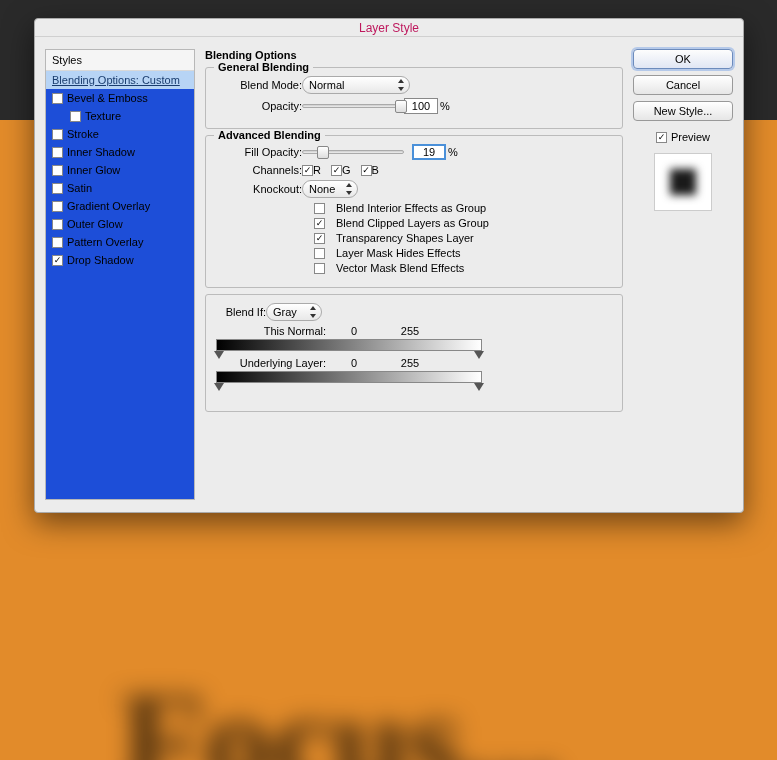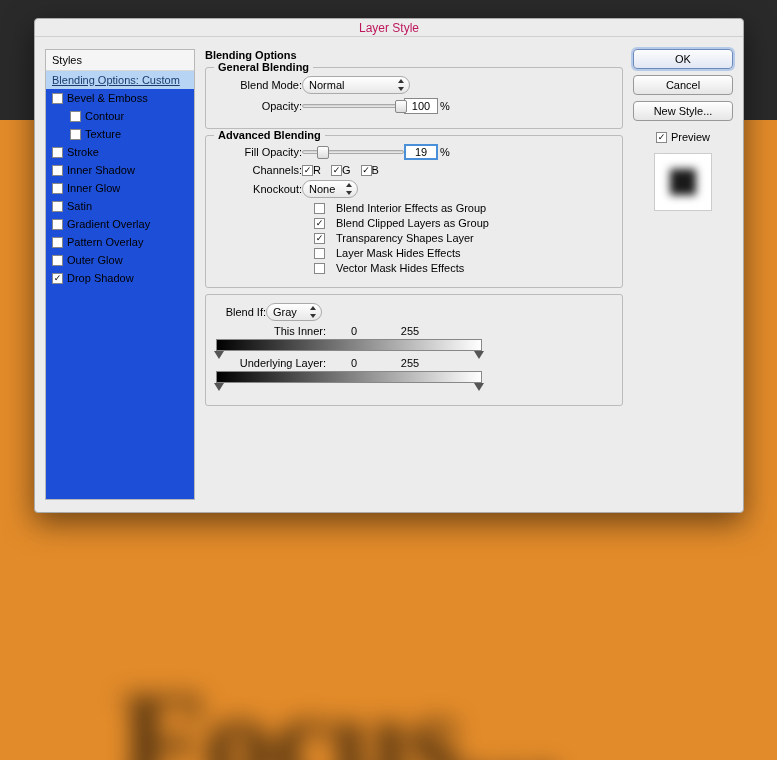--- a/index.html
+++ b/index.html
@@ -22,21 +22,21 @@
     .row { display: flex; align-items: center; margin-bottom: 4px; gap: 0; }
     .lbl { width: 86px; text-align: right; }
     .select { border: 1px solid #aaa; background: linear-gradient(#fff,#e8e8e8); border-radius: 9px; padding: 1px 18px 1px 6px; position: relative; height: 18px; line-height: 14px; display: inline-block; }
     .select::after { content: ""; position: absolute; right: 5px; top: 4px; width: 0; height: 0; border-left: 3px solid transparent; border-right: 3px solid transparent; border-top: 4px solid #333; }
     .select.updown::after { border: none; }
     .select.updown::before { content: ""; position: absolute; right: 5px; top: 2px; width: 0; height: 0; border-left: 3px solid transparent; border-right: 3px solid transparent; border-bottom: 4px solid #333; }
     .select.updown .dn { position: absolute; right: 5px; bottom: 2px; width: 0; height: 0; border-left: 3px solid transparent; border-right: 3px solid transparent; border-top: 4px solid #333; }
     .slider { width: 102px; height: 4px; background: linear-gradient(#ccc,#eee); border: 1px solid #aaa; border-radius: 2px; position: relative; }
     .slider .thumb { position: absolute; top: -5px; width: 12px; height: 13px; background: linear-gradient(#fff,#ddd); border: 1px solid #888; border-radius: 2px; }
     .numbox { width: 34px; height: 16px; border: 1px solid #888; background: #fff; text-align: center; line-height: 14px; }
-    .numbox.focused { border: 2px solid #4a90d9; line-height: 12px; }
+    .numbox.focused { border: 2px solid #4a90d9; line-height: 12px; margin-left: 8px; }
     .pct { margin-left: 2px; }
     .cbrow { display: flex; align-items: center; gap: 11px; margin-left: 98px; margin-bottom: 3px; }
     .gradient-bar { height: 12px; background: linear-gradient(to right, #000, #fff); border: 1px solid #888; position: relative; margin: 2px 0 4px 0; }
     .tri { position: absolute; bottom: -9px; width: 0; height: 0; border-left: 5px solid transparent; border-right: 5px solid transparent; border-top: 8px solid #555; }
     .tri.l { left: -3px; }
     .tri.r { right: -3px; }
     .thislayer-row { display: flex; width: 266px; margin-left: 2px; }
     .thislayer-row .lbl2 { width: 108px; text-align: right; }
     .thislayer-row .v { width: 56px; text-align: center; }
     .rightcol { width: 100px; display: flex; flex-direction: column; gap: 6px; align-items: center; }
@@ -62,24 +62,20 @@
       <div class="sidebar-item selected">
         <span>Blending Options: Custom</span>
       </div>
       <div id="style-list">
           <div class="sidebar-item">
             <span class="checkbox"></span>
             <span>Bevel &amp; Emboss</span>
           </div>
           <div class="sidebar-item indent">
             <span class="checkbox"></span>
-            <span>Contour</span>
-          </div>
-          <div class="sidebar-item indent">
-            <span class="checkbox"></span>
             <span>Texture</span>
           </div>
           <div class="sidebar-item">
             <span class="checkbox"></span>
             <span>Stroke</span>
           </div>
           <div class="sidebar-item">
             <span class="checkbox"></span>
             <span>Inner Shadow</span>
           </div>
@@ -90,25 +86,25 @@
           <div class="sidebar-item">
             <span class="checkbox"></span>
             <span>Satin</span>
           </div>
           <div class="sidebar-item">
             <span class="checkbox"></span>
             <span>Gradient Overlay</span>
           </div>
           <div class="sidebar-item">
             <span class="checkbox"></span>
+            <span>Outer Glow</span>
+          </div>
+          <div class="sidebar-item">
+            <span class="checkbox"></span>
             <span>Pattern Overlay</span>
-          </div>
-          <div class="sidebar-item">
-            <span class="checkbox"></span>
-            <span>Outer Glow</span>
           </div>
           <div class="sidebar-item">
             <span class="checkbox">✓</span>
             <span>Drop Shadow</span>
           </div>
         </div>
     </div>
 
     <div class="main">
       <div class="section-title">Blending Options</div>
@@ -166,32 +162,32 @@
             <div class="cbrow">
               <span class="checkbox">✓</span>
               <span>Transparency Shapes Layer</span>
             </div>
             <div class="cbrow">
               <span class="checkbox"></span>
               <span>Layer Mask Hides Effects</span>
             </div>
             <div class="cbrow">
               <span class="checkbox"></span>
-              <span>Vector Mask Hides Effects</span>
-            </div>
-          </div>
-      </div>
-
-      <div class="fieldbox" style="padding-bottom:18px">
+              <span>Vector Mask Blend Effects</span>
+            </div>
+          </div>
+      </div>
+
+      <div class="fieldbox" style="padding-bottom:24px">
         <div class="row" style="margin-left:-6px">
           <span style="width:56px; text-align:right">Blend If:</span>
           <span class="select updown" style="width:56px"><span>Gray</span><span class="dn"></span></span>
         </div>
         <div class="thislayer-row">
-          <span class="lbl2">This Inner:</span>
+          <span class="lbl2">This Normal:</span>
           <span class="v">0</span>
           <span class="v">255</span>
         </div>
         <div class="gradient-bar" style="width:266px">
           <div class="tri l"></div>
           <div class="tri r"></div>
         </div>
         <div class="thislayer-row" style="margin-top:6px">
           <span class="lbl2">Underlying Layer:</span>
           <span class="v">0</span>

